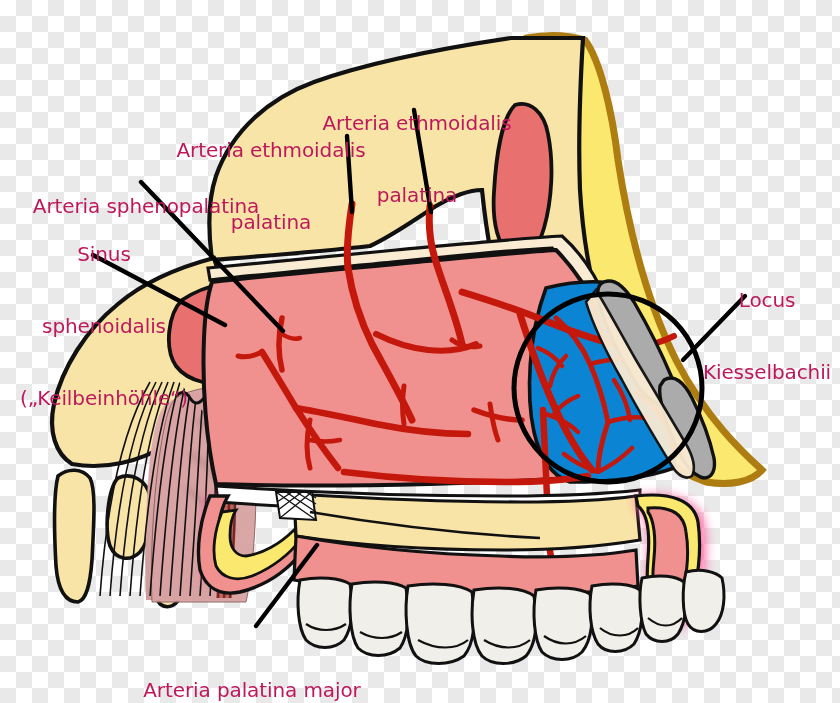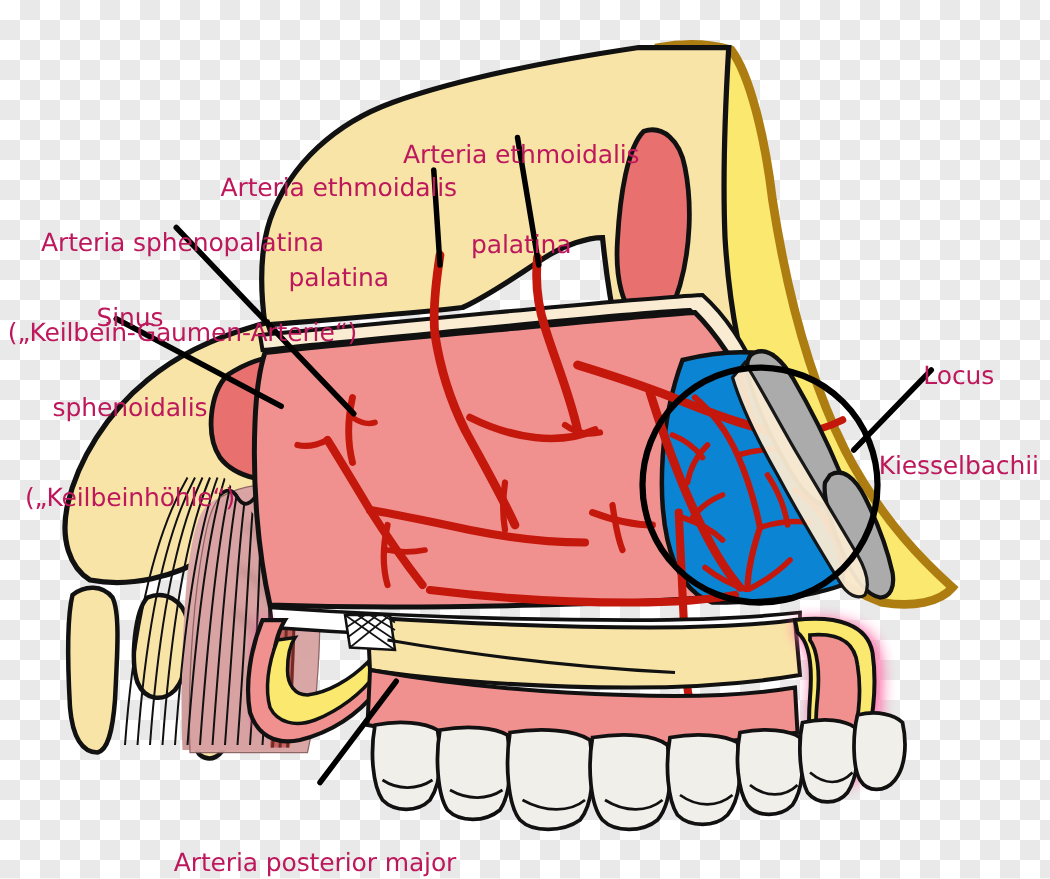--- a/index.html
+++ b/index.html
@@ -305,33 +305,32 @@
   <div class="lbl ctr" style="left:417px; top:63px;">
     <div>Arteria ethmoidalis</div>
     <div>palatina</div>
   </div>
 
   <div class="lbl ctr" style="left:271px; top:90px;">
     <div>Arteria ethmoidalis</div>
     <div>palatina</div>
   </div>
 
-  <div class="lbl ctr" style="left:146px; top:134px;">
+  <div class="lbl ctr" style="left:146px; top:146px;">
     <div>Arteria sphenopalatina</div>
-    <div>(„Keilbein-Gaumen-Arterie“)</div>
   </div>
 
   <div class="lbl ctr" style="left:104px; top:194px;">
     <div>Sinus</div>
     <div>sphenoidalis</div>
     <div>(„Keilbeinhöhle“)</div>
   </div>
 
   <div class="lbl ctr" style="left:767px; top:240px;">
     <div>Locus</div>
     <div>Kiesselbachii</div>
   </div>
 
   <div class="lbl ctr" style="left:252px; top:630px;">
-    <div>Arteria posterior major</div>
+    <div>Arteria palatina major</div>
     
   </div>
 </div>
 
 </body></html>

